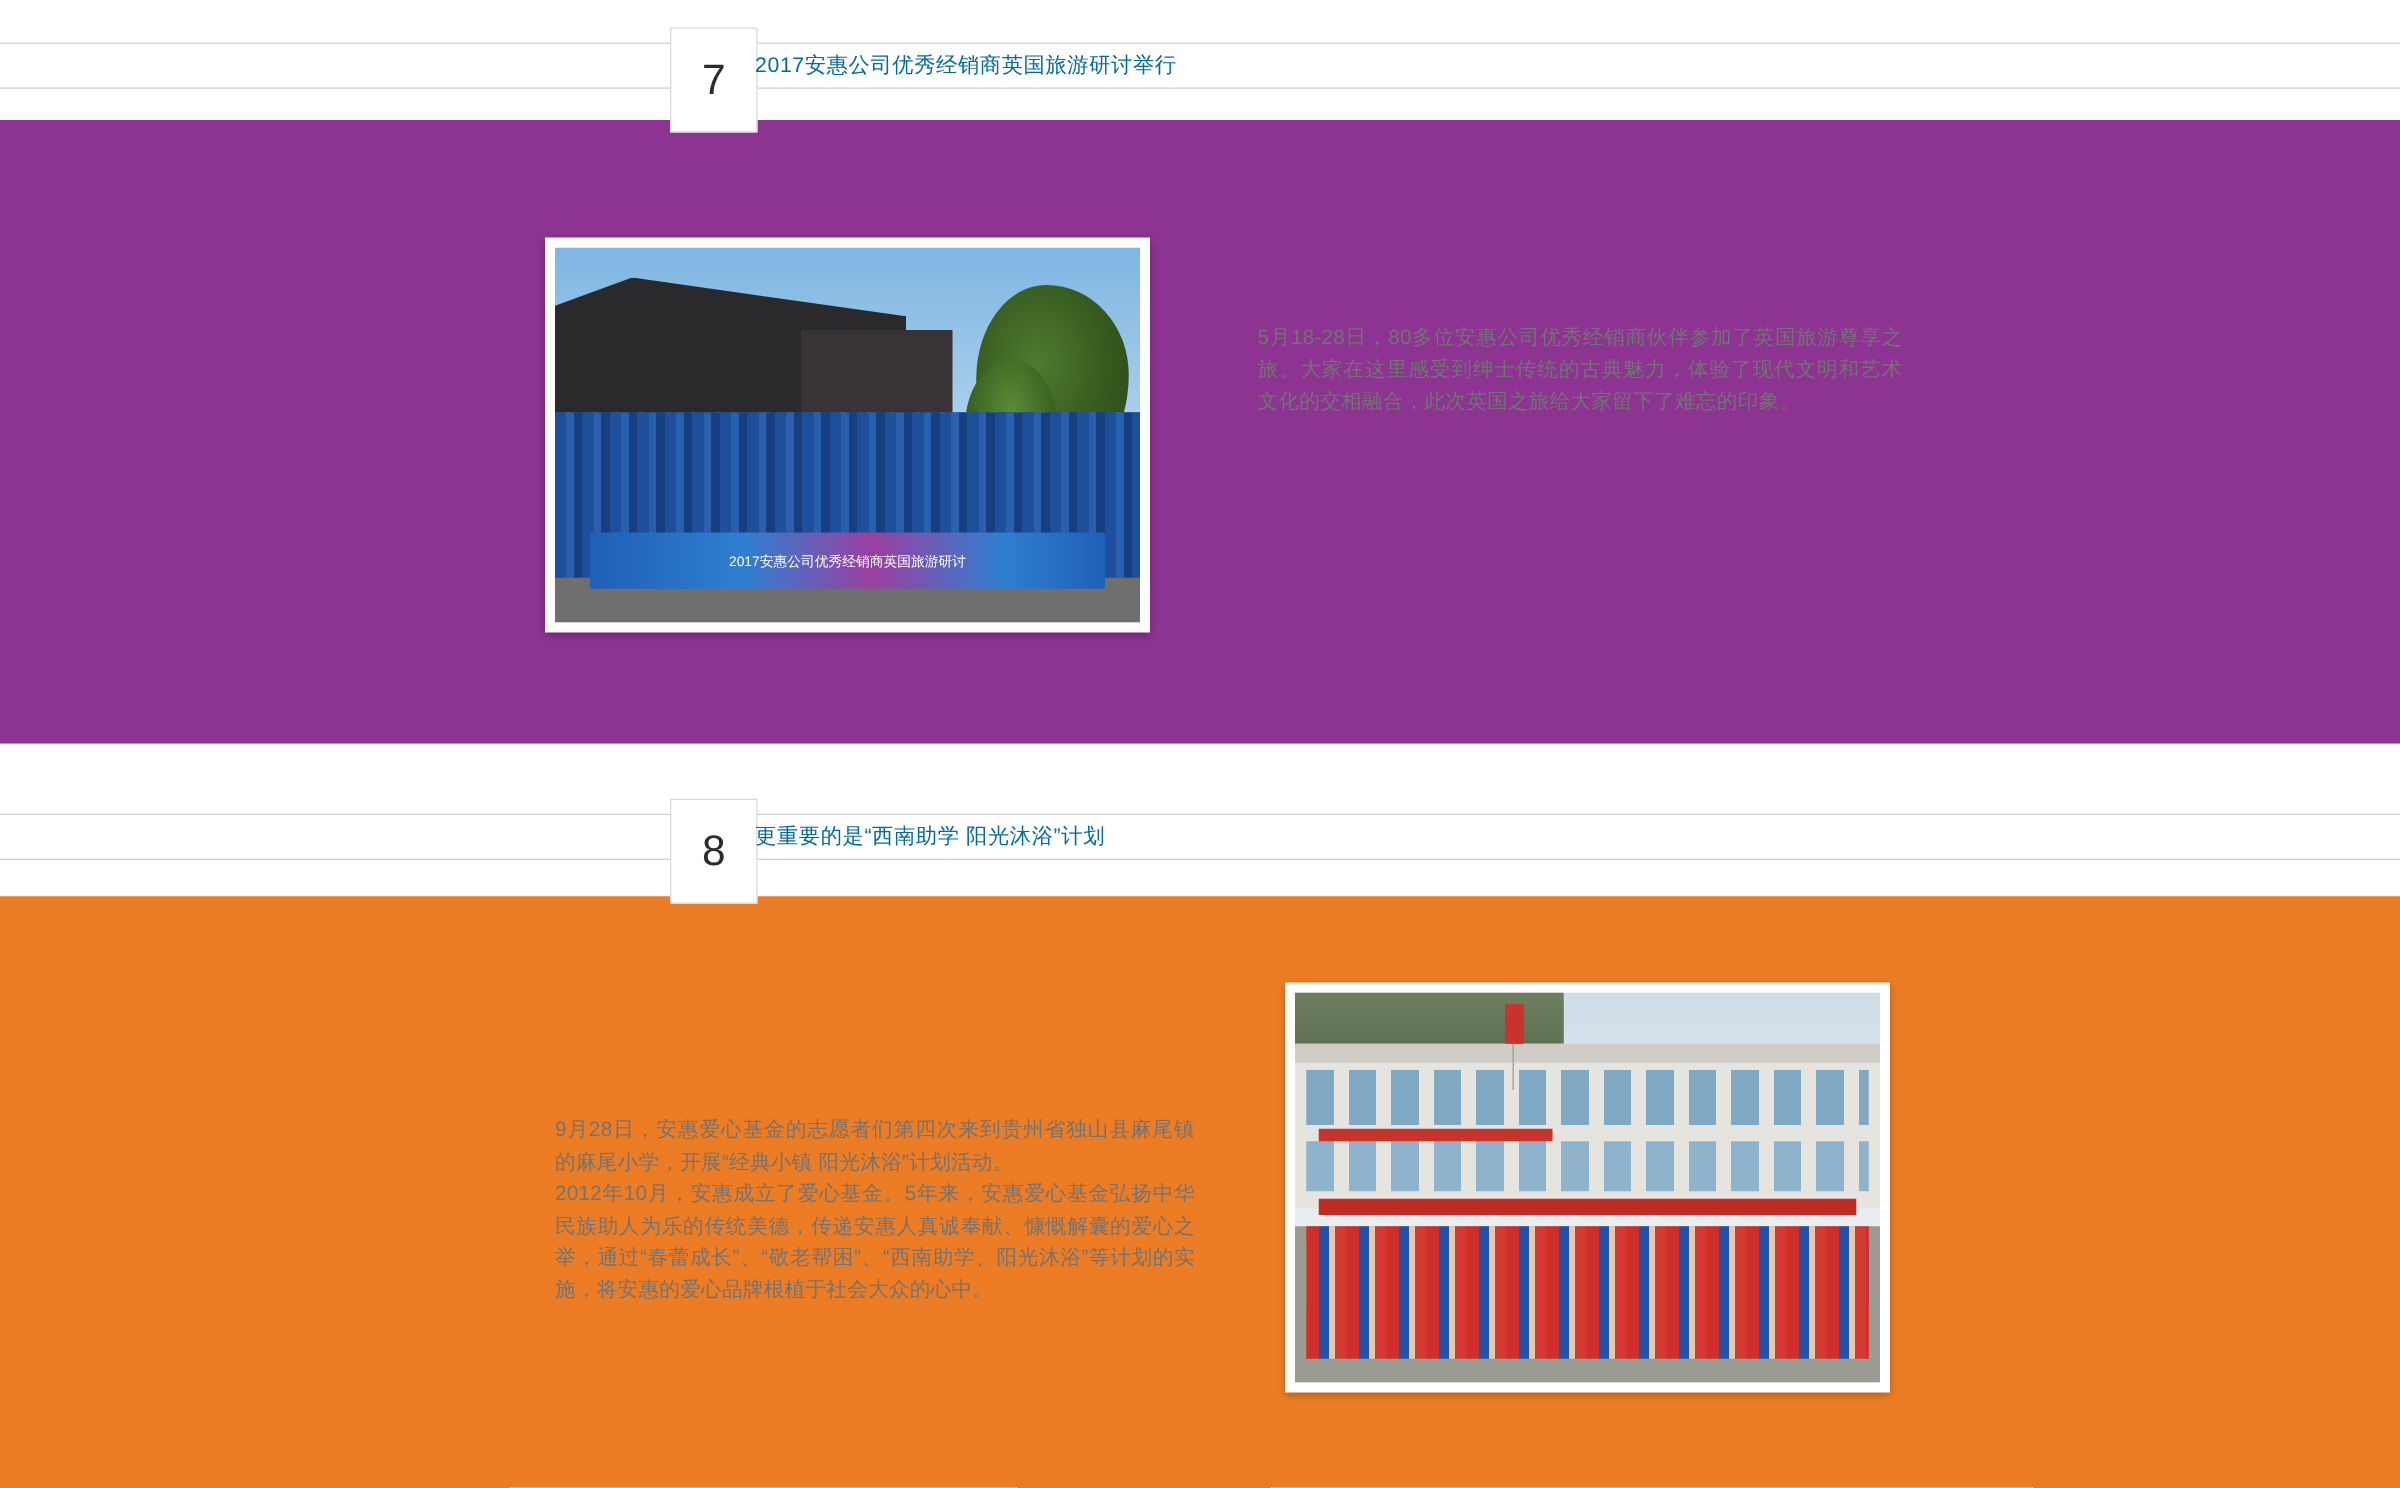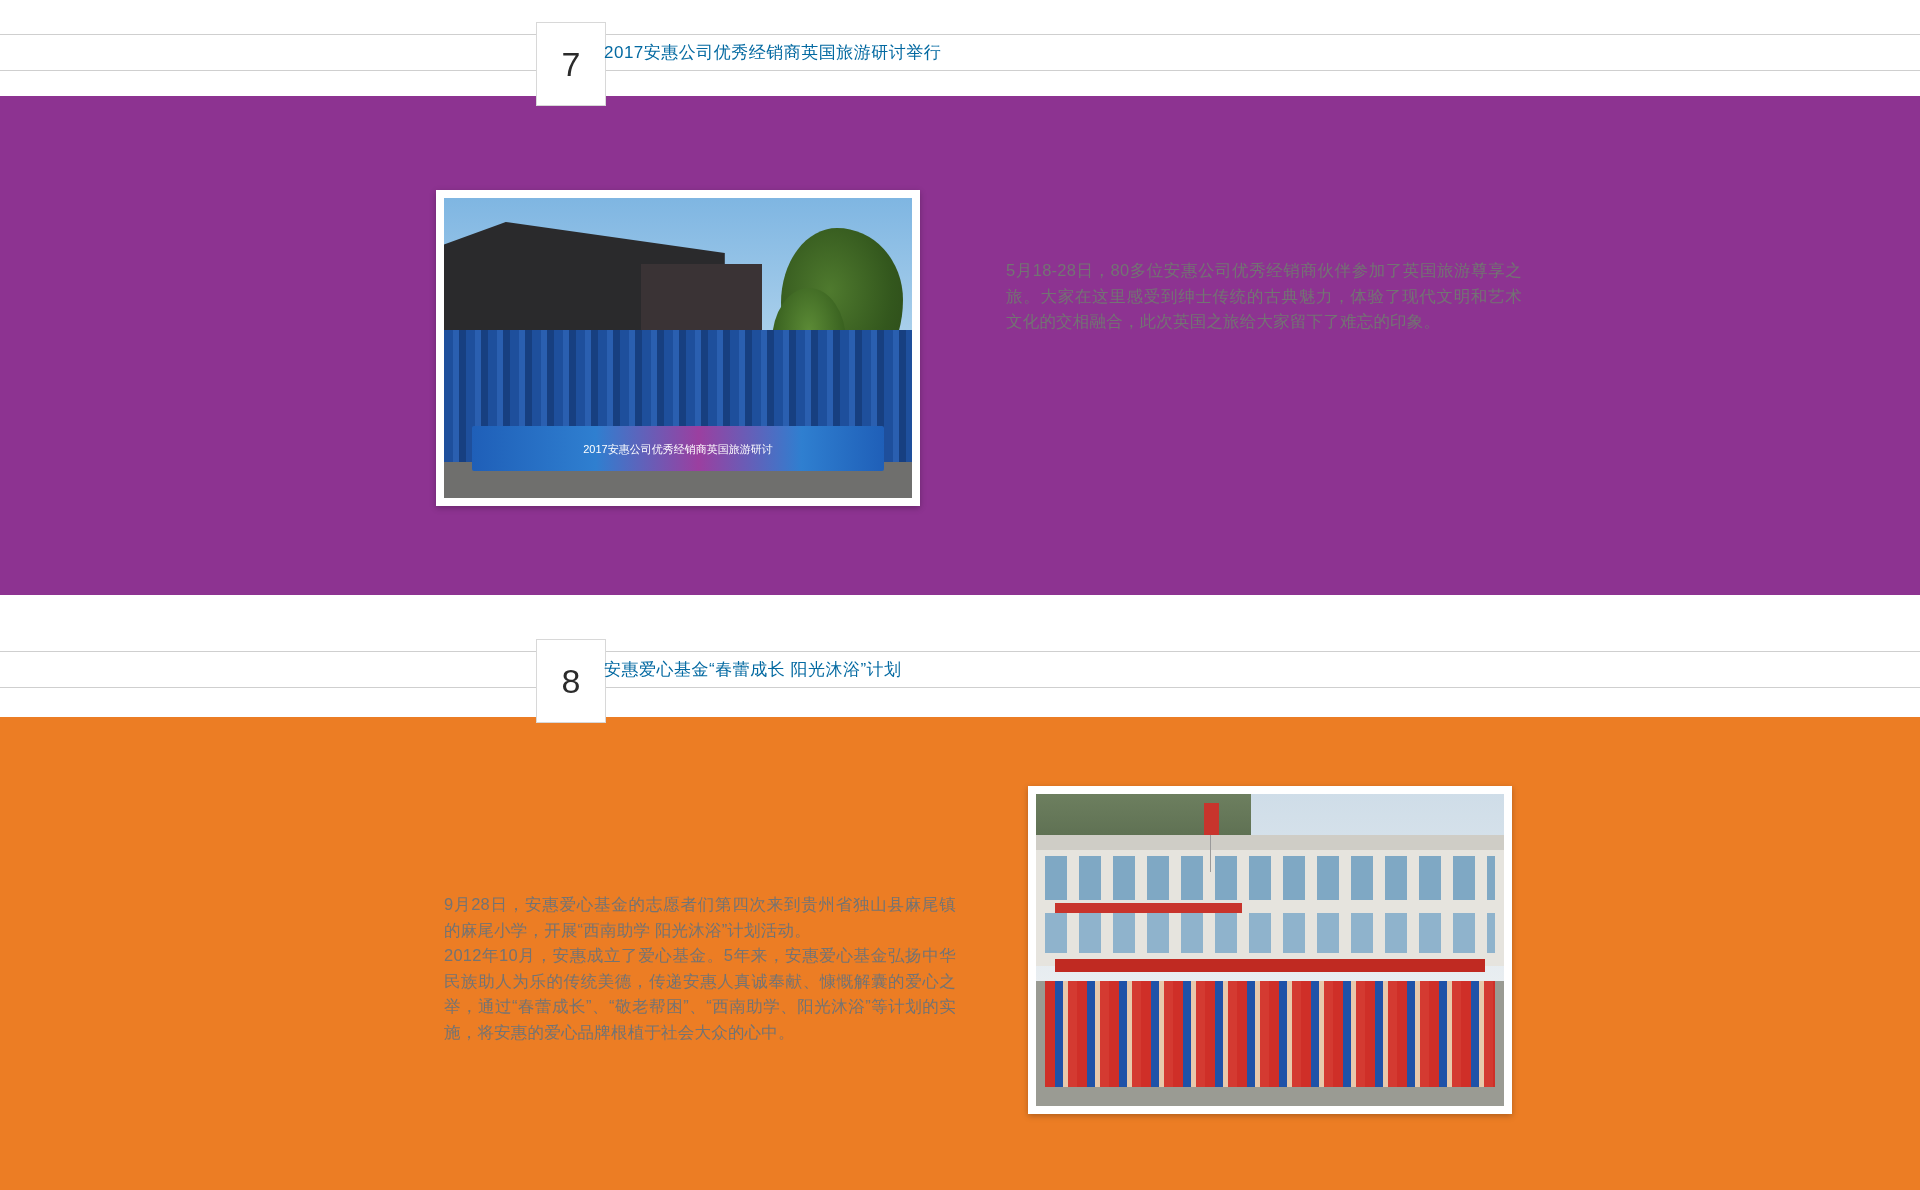--- a/index.html
+++ b/index.html
@@ -148,21 +148,21 @@
   </div>
 
   <div class="white-gap"></div>
 
   <div class="section" style="position:absolute;top:617px;left:0;">
 
     <div class="sec-head">
       <div class="rule top"></div>
       <div class="rule bottom"></div>
       <div class="badge">8</div>
-      <div class="sec-title">安惠爱心基金“春蕾成长 阳光沐浴”计划</div>
+      <div class="sec-title">更重要的是“西南助学 阳光沐浴”计划</div>
     </div>
   </div>
 
   <div class="band-orange"></div>
 
   <div class="photo-frame photo2">
     <div class="photo-inner">
       <div class="p2-sky"></div>
       <div class="p2-hill"></div>
       <div class="p2-bldg"></div>
@@ -173,17 +173,17 @@
       <div class="p2-redband2"></div>
       <div class="p2-pole"></div>
       <div class="p2-flag"></div>
       <div class="p2-ground"></div>
       <div class="p2-kids2"></div>
       <div class="p2-kids"></div>
     </div>
   </div>
 
   <div class="body-text text2">
-    <p class="indent">9月28日，安惠爱心基金的志愿者们第四次来到贵州省独山县麻尾镇的麻尾小学，开展“西南助学 阳光沐浴”计划活动。</p>
+    <p class="indent">9月28日，安惠爱心基金的志愿者们第四次来到贵州省独山县麻尾镇的麻尾小学，开展“经典小镇 阳光沐浴”计划活动。</p>
     <p class="indent">2012年10月，安惠成立了爱心基金。5年来，安惠爱心基金弘扬中华民族助人为乐的传统美德，传递安惠人真诚奉献、慷慨解囊的爱心之举，通过“春蕾成长”、“敬老帮困”、“西南助学、阳光沐浴”等计划的实施，将安惠的爱心品牌根植于社会大众的心中。</p>
   </div>
 
 </div>
 
 </body></html>

